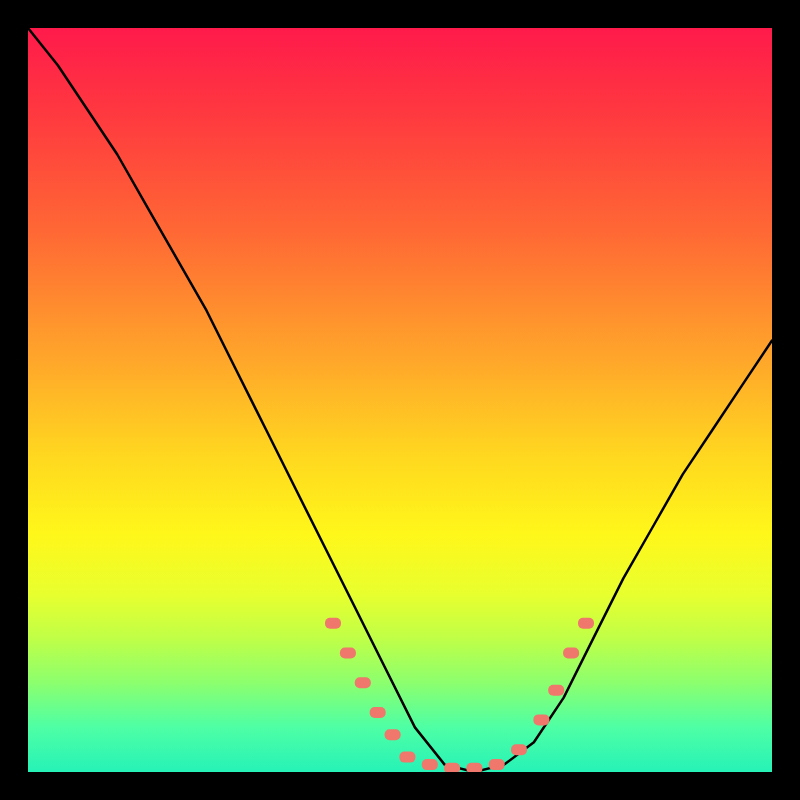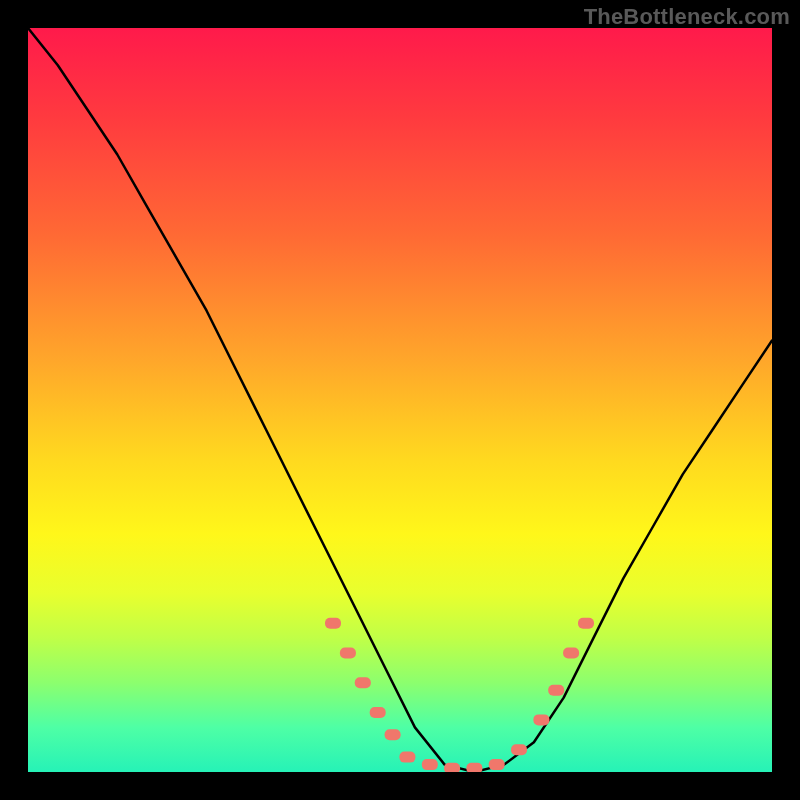--- a/index.html
+++ b/index.html
@@ -55,21 +55,20 @@
     font-size: 22px;
     font-weight: 600;
     letter-spacing: 0.2px;
     user-select: none;
   }
 </style>
 </head>
 <body>
 
 <div class="frame">
-  <div class="watermark">TheBottleneck.com</div>
   <div class="plot-area">
     <div class="gradient-bg"></div>
     <svg class="curve-svg" viewBox="0 0 744 744" preserveAspectRatio="none">
       <g id="curve-group">
           <path d="M0.0 0.0 L29.8 37.2 L59.5 81.8 L89.3 126.5 L119.0 178.6 L148.8 230.6 L178.6 282.7 L208.3 342.2 L238.1 401.8 L267.8 461.3 L297.6 520.8 L327.4 580.3 L357.1 639.8 L386.9 699.4 L416.6 736.6 L446.4 744.0 L476.2 736.6 L505.9 714.2 L535.7 669.6 L565.4 610.1 L595.2 550.6 L625.0 498.5 L654.7 446.4 L684.5 401.8 L714.2 357.1 L744.0 312.5" fill="none" stroke="#000000" stroke-width="2.5" stroke-linecap="round" stroke-linejoin="round"></path>
         </g>
       <g id="marker-group">
           <rect x="297.0" y="589.7" width="16" height="11" rx="5" ry="5" fill="#f0776b"></rect>
           <rect x="311.9" y="619.5" width="16" height="11" rx="5" ry="5" fill="#f0776b"></rect>
           <rect x="326.8" y="649.2" width="16" height="11" rx="5" ry="5" fill="#f0776b"></rect>

